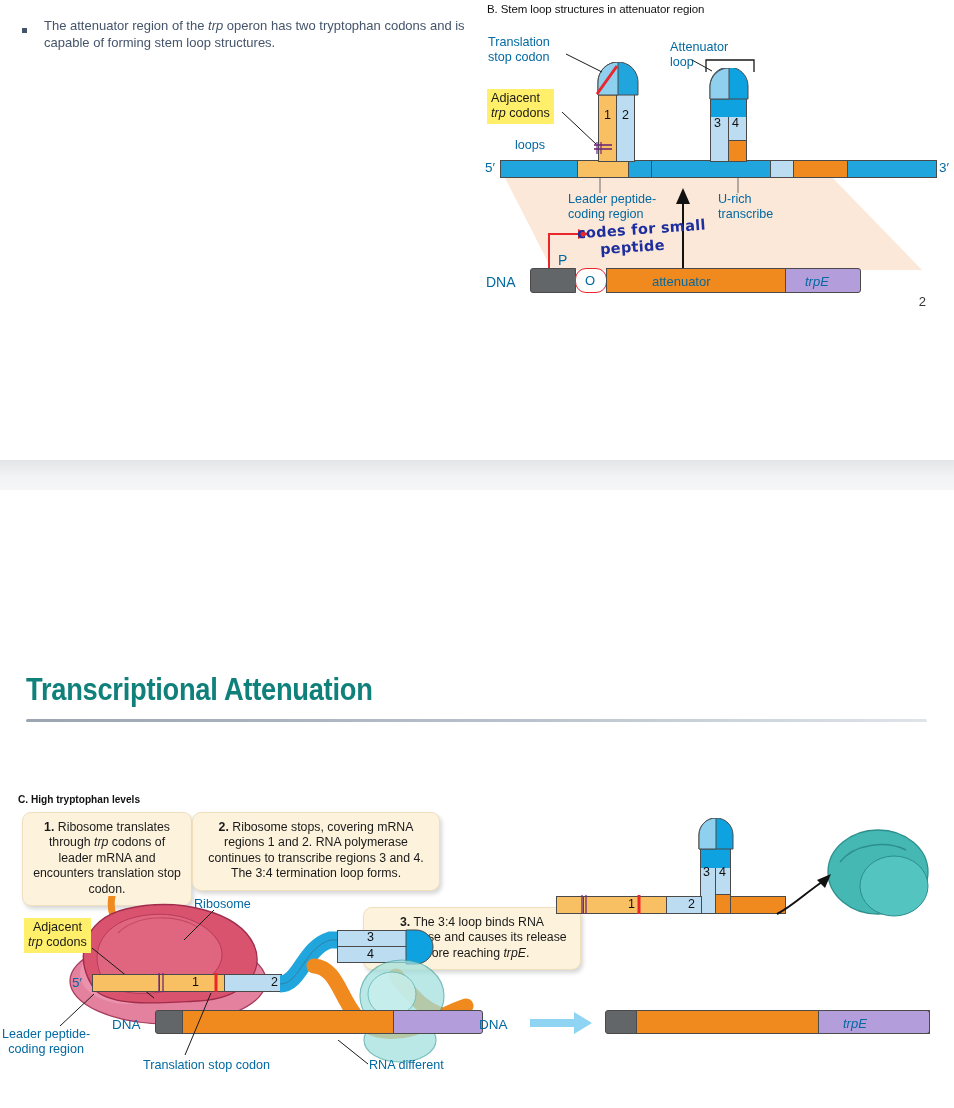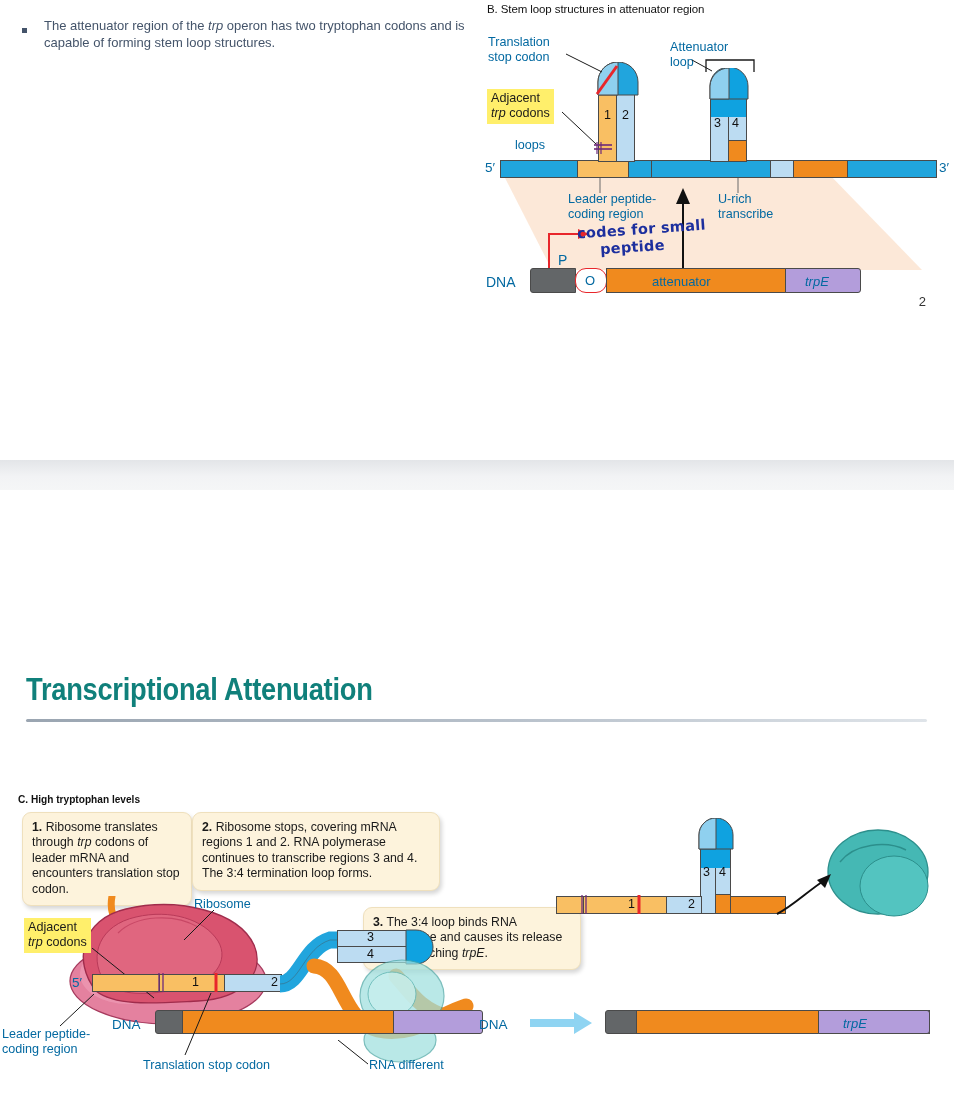--- a/index.html
+++ b/index.html
@@ -76,21 +76,21 @@
     font-weight:bold; font-size:14.5px; line-height:1.05;
     transform: rotate(-4deg); letter-spacing:0.3px;
   }
 
   .divider-band {
     position:absolute; left:0; top:460px; width:954px; height:30px;
     background: linear-gradient(180deg,#e3e5e8 0%, #f2f3f5 55%, #f5f6f7 100%);
   }
 
   
-  #slide-bot { top:490px; height:618px; }
+  #slide-bot { top:490px; height:618px;text-align:center; }
   .slide-title {
     position:absolute; left:26px; top:182px;
     font-size:31px; font-weight:bold; color:#10807b;
     font-family:"Liberation Sans", sans-serif;
     letter-spacing:-0.3px;
     transform: scaleX(0.88); transform-origin: left center;
   }
   .title-rule {
     position:absolute; left:26px; top:229px; width:901px; height:3px;
     background: linear-gradient(90deg,#9aa5b1 0%, #b9c2cc 55%, #dfe4e9 100%);

